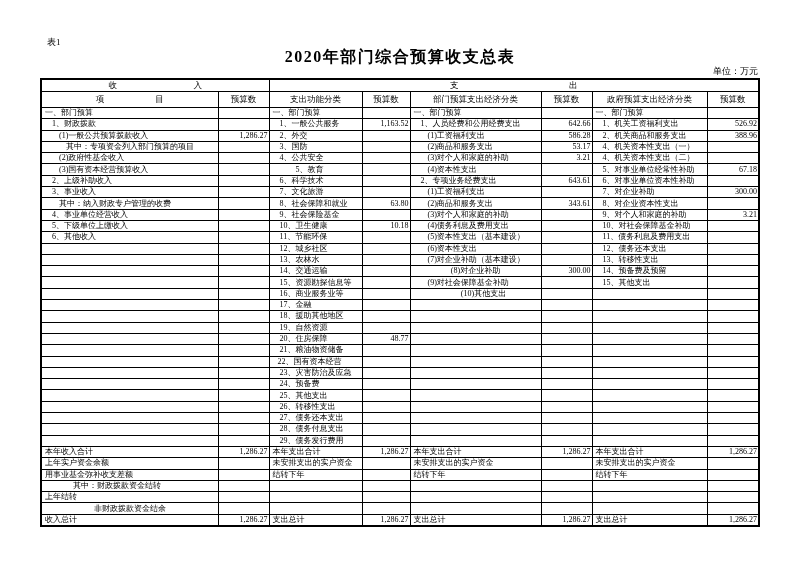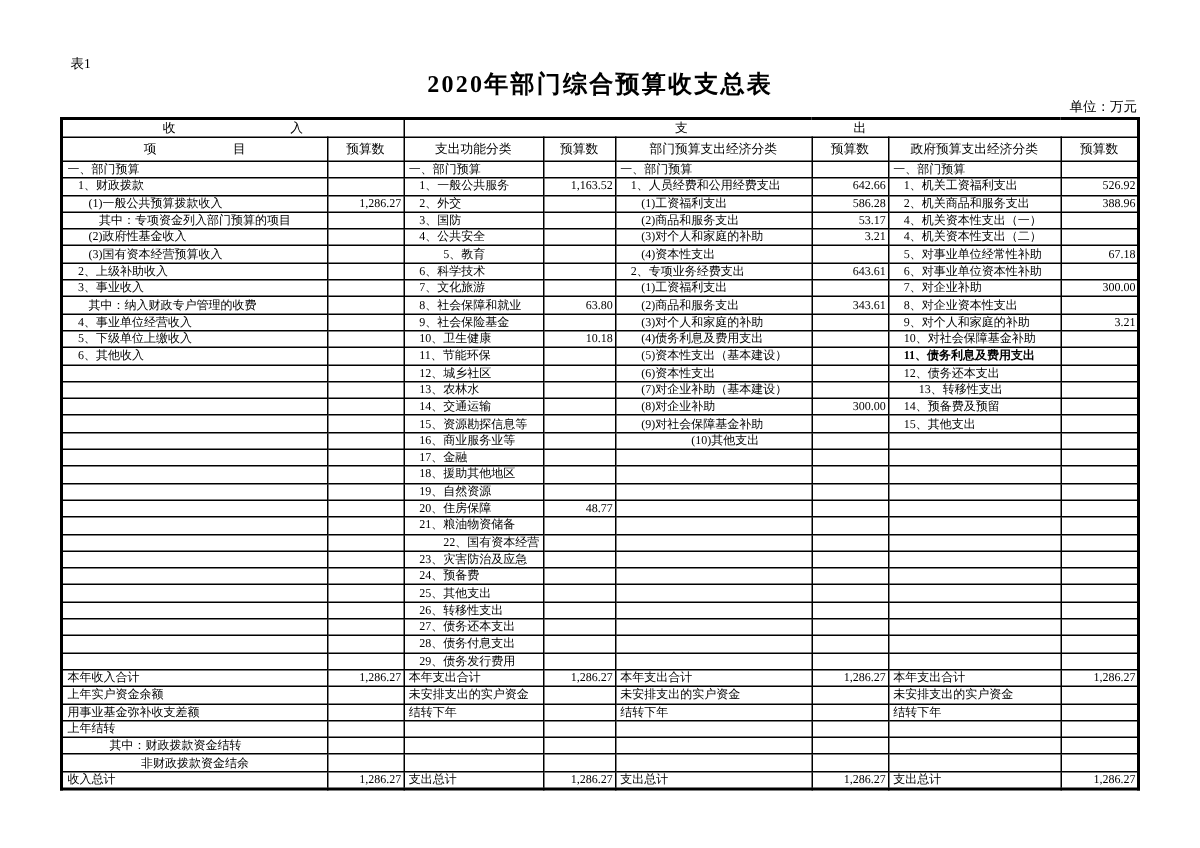--- a/index.html
+++ b/index.html
@@ -221,49 +221,49 @@
         <td class="lbl" style="padding-left: 10px;">10、对社会保障基金补助</td>
         <td class="val"></td>
       </tr>
       <tr>
         <td class="lbl" style="padding-left: 10px;">6、其他收入</td>
         <td class="val"></td>
         <td class="lbl" style="padding-left: 10px;">11、节能环保</td>
         <td class="val"></td>
         <td class="lbl" style="padding-left: 17px;">(5)资本性支出（基本建设）</td>
         <td class="val"></td>
-        <td class="lbl" style="padding-left: 10px; font-weight: bold;">11、债务利息及费用支出</td>
+        <td class="lbl" style="padding-left: 10px;">11、债务利息及费用支出</td>
         <td class="val"></td>
       </tr>
       <tr>
         <td class="lbl" style="padding-left: 3px;"></td>
         <td class="val"></td>
         <td class="lbl" style="padding-left: 10px;">12、城乡社区</td>
         <td class="val"></td>
         <td class="lbl" style="padding-left: 17px;">(6)资本性支出</td>
         <td class="val"></td>
         <td class="lbl" style="padding-left: 10px;">12、债务还本支出</td>
         <td class="val"></td>
       </tr>
       <tr>
         <td class="lbl" style="padding-left: 3px;"></td>
         <td class="val"></td>
         <td class="lbl" style="padding-left: 10px;">13、农林水</td>
         <td class="val"></td>
         <td class="lbl" style="padding-left: 17px;">(7)对企业补助（基本建设）</td>
         <td class="val"></td>
-        <td class="lbl" style="padding-left: 20px;">13、转移性支出</td>
+        <td class="lbl" style="padding-left: 10px;">13、转移性支出</td>
         <td class="val"></td>
       </tr>
       <tr>
         <td class="lbl" style="padding-left: 3px;"></td>
         <td class="val"></td>
         <td class="lbl" style="padding-left: 10px;">14、交通运输</td>
         <td class="val"></td>
-        <td class="lbl" style="padding-left: 17px;">(8)对企业补助</td>
+        <td class="lbl" style="padding-left: 1px; text-align: center;">(8)对企业补助</td>
         <td class="val">300.00</td>
         <td class="lbl" style="padding-left: 10px;">14、预备费及预留</td>
         <td class="val"></td>
       </tr>
       <tr>
         <td class="lbl" style="padding-left: 3px;"></td>
         <td class="val"></td>
         <td class="lbl" style="padding-left: 10px;">15、资源勘探信息等</td>
         <td class="val"></td>
         <td class="lbl" style="padding-left: 17px;">(9)对社会保障基金补助</td>
@@ -327,21 +327,21 @@
         <td class="lbl" style="padding-left: 10px;">21、粮油物资储备</td>
         <td class="val"></td>
         <td class="lbl" style="padding-left: 3px;"></td>
         <td class="val"></td>
         <td class="lbl" style="padding-left: 3px;"></td>
         <td class="val"></td>
       </tr>
       <tr>
         <td class="lbl" style="padding-left: 3px;"></td>
         <td class="val"></td>
-        <td class="lbl" style="padding-left: 26px;">22、国有资本经营</td>
+        <td class="lbl" style="padding-left: 8px;">22、国有资本经营</td>
         <td class="val"></td>
         <td class="lbl" style="padding-left: 3px;"></td>
         <td class="val"></td>
         <td class="lbl" style="padding-left: 3px;"></td>
         <td class="val"></td>
       </tr>
       <tr>
         <td class="lbl" style="padding-left: 3px;"></td>
         <td class="val"></td>
         <td class="lbl" style="padding-left: 10px;">23、灾害防治及应急</td>
@@ -435,31 +435,31 @@
         <td class="lbl" style="padding-left: 3px;">用事业基金弥补收支差额</td>
         <td class="val"></td>
         <td class="lbl" style="padding-left: 3px;">结转下年</td>
         <td class="val"></td>
         <td class="lbl" style="padding-left: 3px;">结转下年</td>
         <td class="val"></td>
         <td class="lbl" style="padding-left: 3px;">结转下年</td>
         <td class="val"></td>
       </tr>
       <tr>
+        <td class="lbl" style="padding-left: 31px;">其中：财政拨款资金结转</td>
+        <td class="val"></td>
+        <td class="lbl" style="padding-left: 3px;"></td>
+        <td class="val"></td>
+        <td class="lbl" style="padding-left: 3px;"></td>
+        <td class="val"></td>
+        <td class="lbl" style="padding-left: 3px;"></td>
+        <td class="val"></td>
+      </tr>
+      <tr>
         <td class="lbl" style="padding-left: 3px;">上年结转</td>
-        <td class="val"></td>
-        <td class="lbl" style="padding-left: 3px;"></td>
-        <td class="val"></td>
-        <td class="lbl" style="padding-left: 3px;"></td>
-        <td class="val"></td>
-        <td class="lbl" style="padding-left: 3px;"></td>
-        <td class="val"></td>
-      </tr>
-      <tr>
-        <td class="lbl" style="padding-left: 31px;">其中：财政拨款资金结转</td>
         <td class="val"></td>
         <td class="lbl" style="padding-left: 3px;"></td>
         <td class="val"></td>
         <td class="lbl" style="padding-left: 3px;"></td>
         <td class="val"></td>
         <td class="lbl" style="padding-left: 3px;"></td>
         <td class="val"></td>
       </tr>
       <tr>
         <td class="lbl" style="padding-left: 52px;">非财政拨款资金结余</td>

